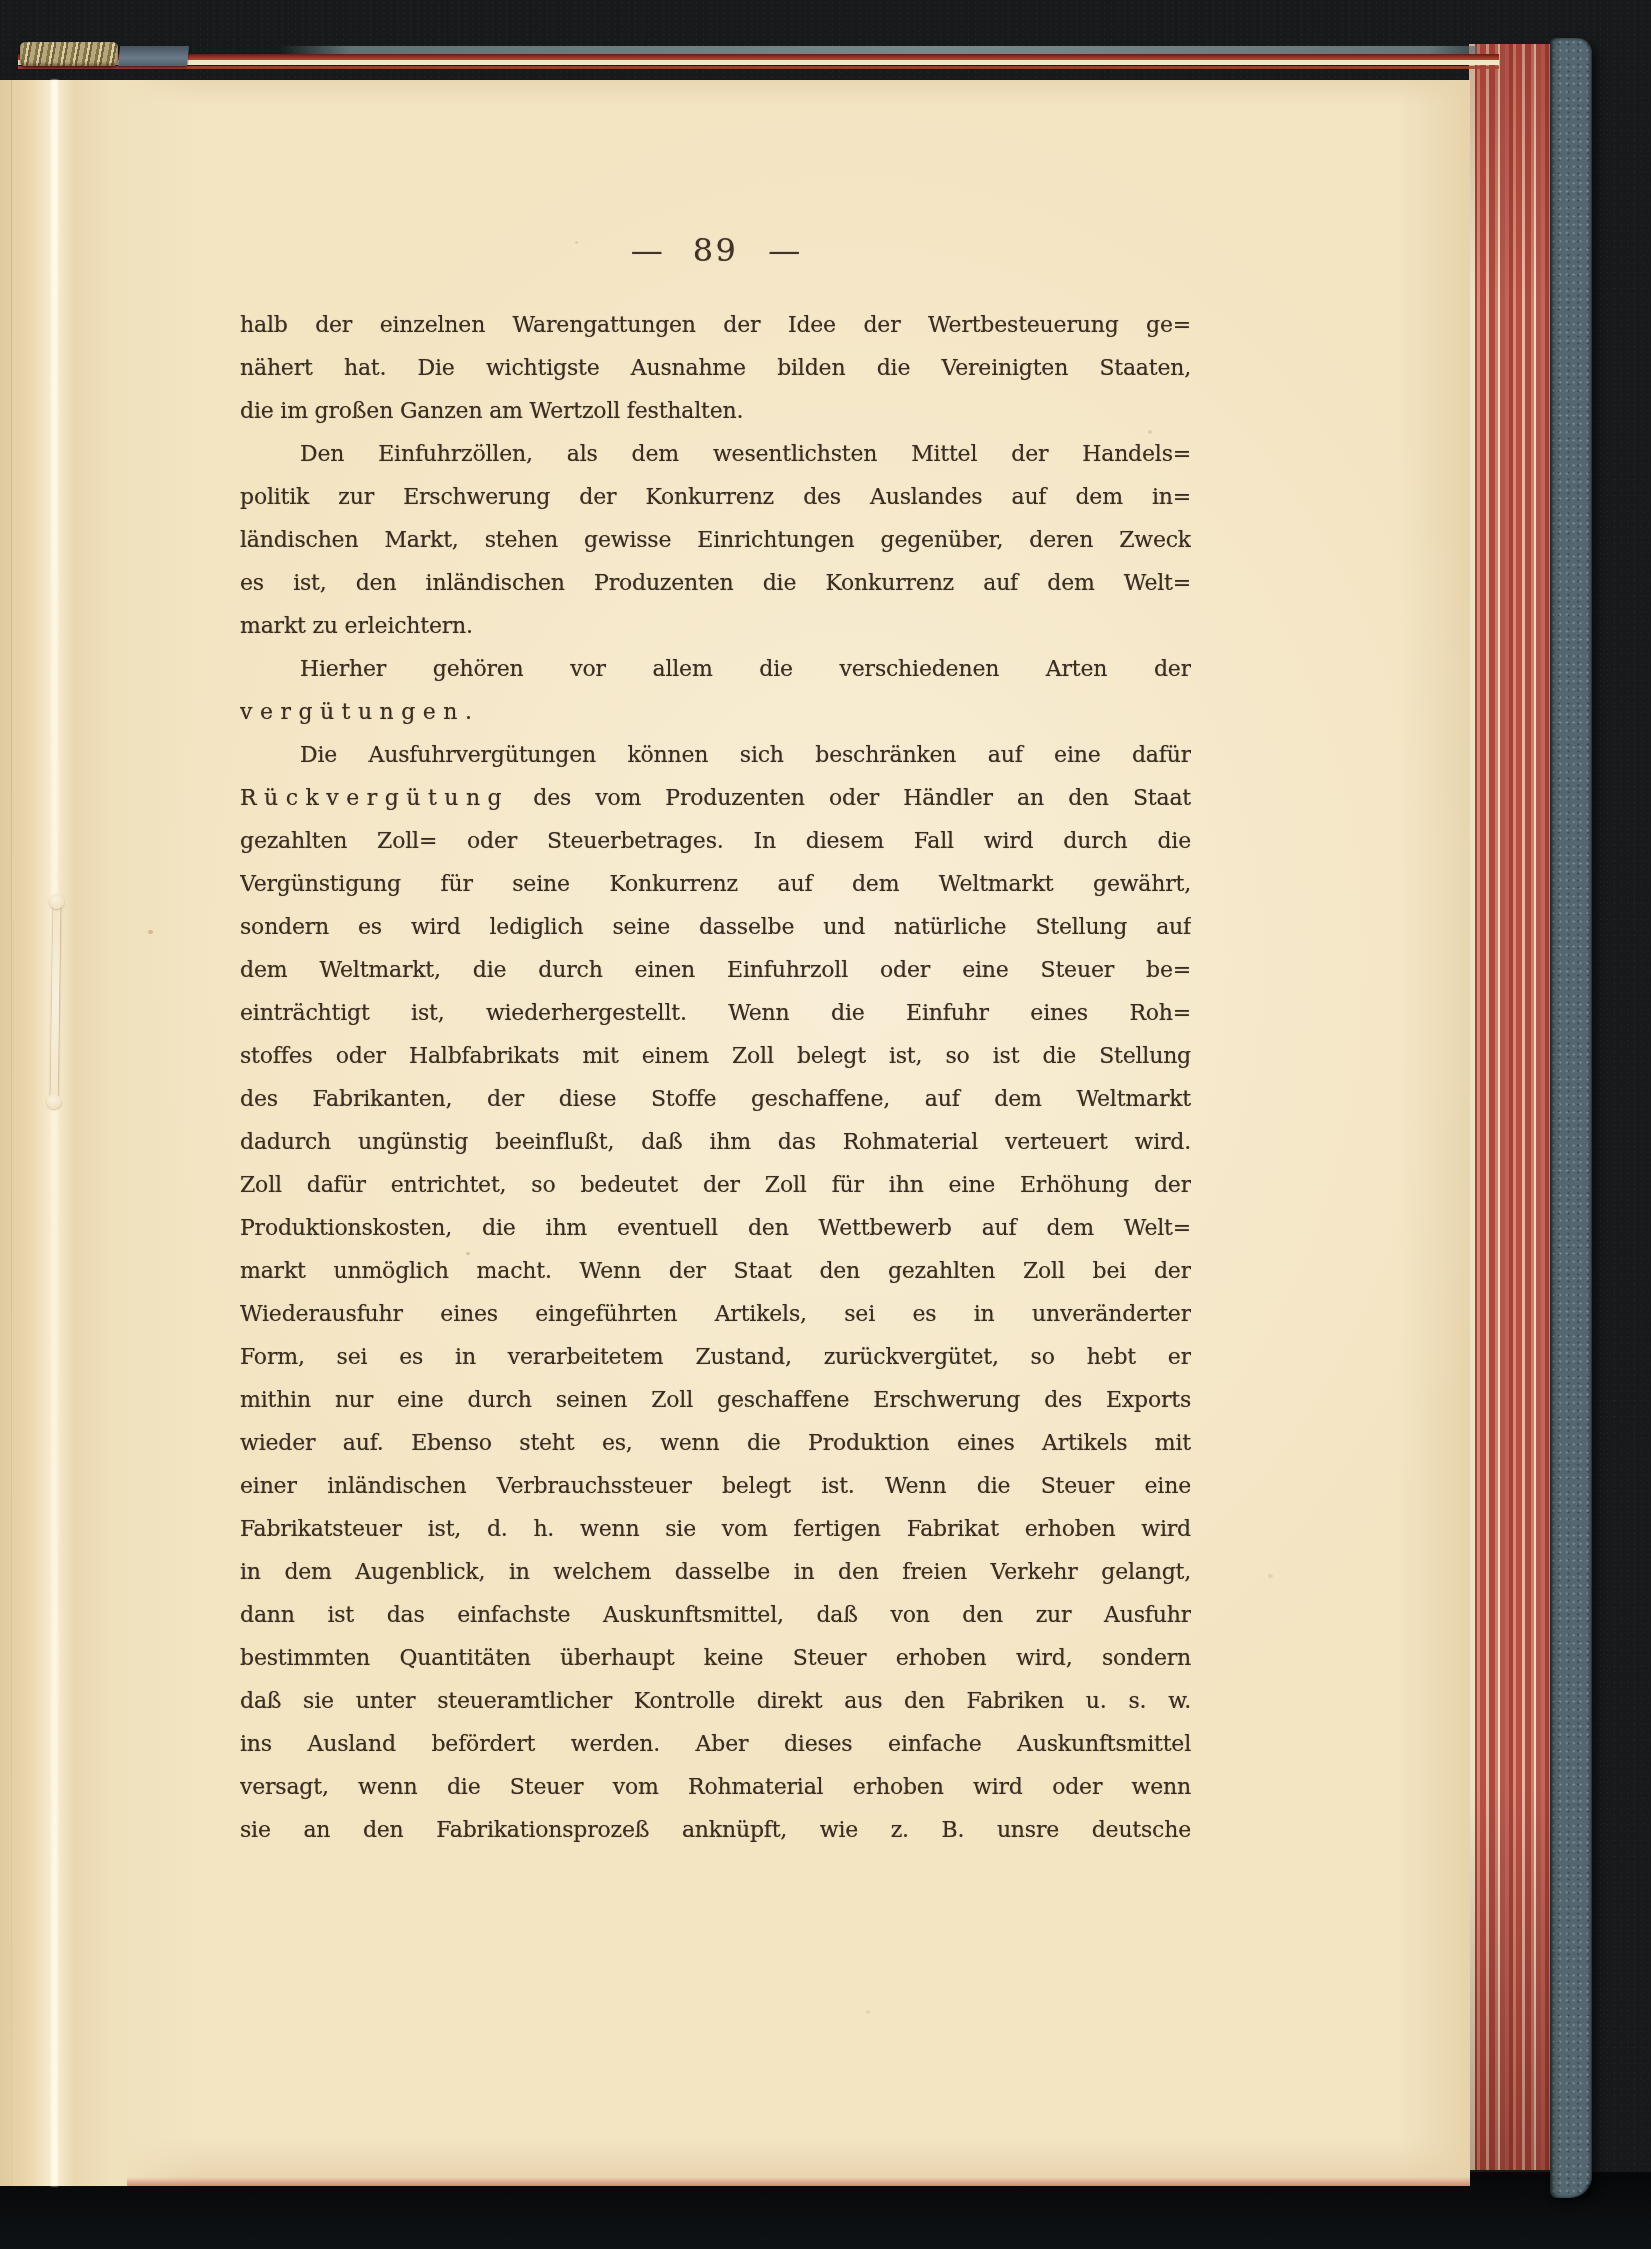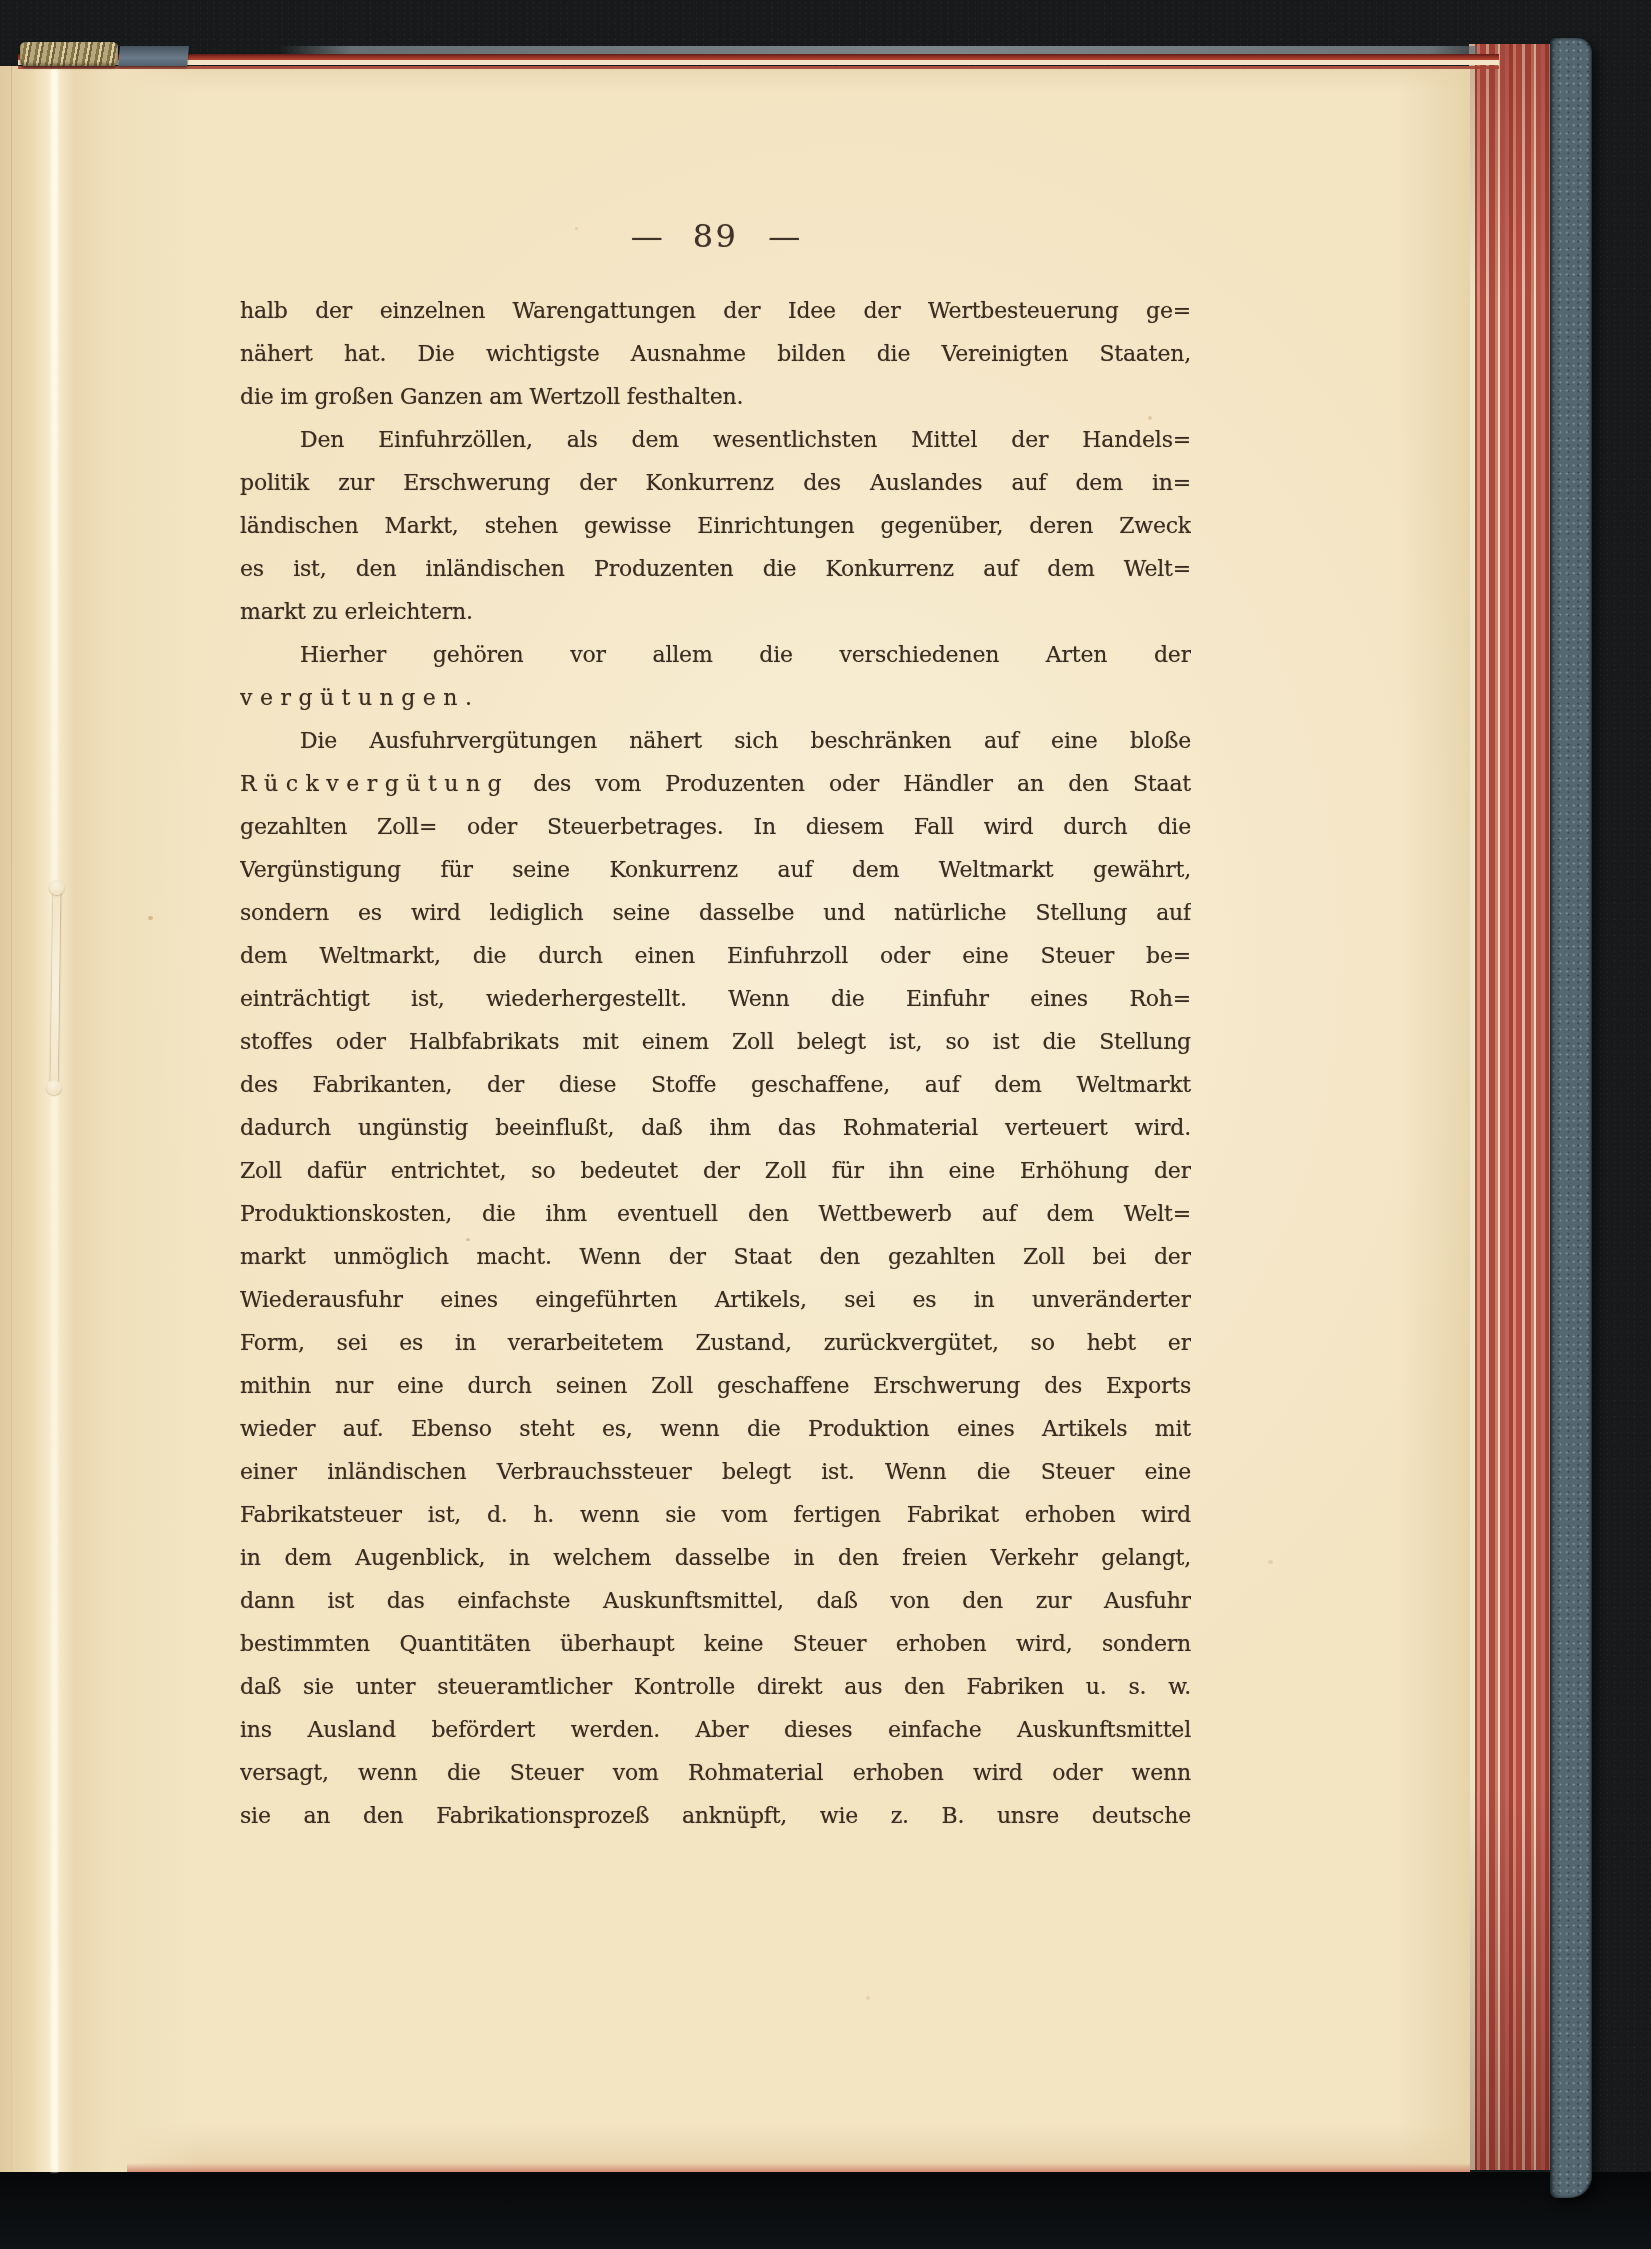--- a/index.html
+++ b/index.html
@@ -41,21 +41,21 @@
       radial-gradient(circle,rgba(175,195,200,.5) 0.8px,transparent 1.3px),
       radial-gradient(circle,rgba(25,35,40,.55) 0.8px,transparent 1.2px);
     background-size:6.8px 8.3px,9.8px 6.8px;background-position:0 0,3.8px 3px;
     border-radius:6px 15px 22.6px 7.5px;
     box-shadow:inset 3.8px 0 5.3px -1.5px rgba(8,14,17,.85),
                inset -2.3px 0 3px -0.8px rgba(10,16,19,.7),
                5.3px 4.5px 9px rgba(0,0,0,.55);
   }
   
   #page{
-    position:absolute;left:0;top:66px;width:1470px;height:2106px;z-index:4;
+    position:absolute;left:0;top:80px;width:1470px;height:2106px;z-index:4;
     background-color:#f3e4c2;
     background-image:
       radial-gradient(ellipse 979px 1205px at 58% 42%,rgba(253,247,231,.55),rgba(253,247,231,0) 72%),
       linear-gradient(270deg,#e6d3ab 0px,rgba(230,211,171,0) 72px),
       linear-gradient(90deg,#dfc99e 0px,#ecd9b2 32px,#f8eed4 54px,#e9d7b0 74px,#f0e1bd 117px,rgba(243,228,194,0) 200px),
       linear-gradient(180deg,rgba(218,192,148,.35) 0px,rgba(218,192,148,0) 25.6px),
       linear-gradient(0deg,rgba(213,183,138,.32) 0 10.5px,rgba(213,183,138,0) 48px);
   }
   
   #page::after{
@@ -153,21 +153,21 @@
         <div class="line">halb der einzelnen Warengattungen der Idee der Wertbesteuerung ge=</div>
         <div class="line">nähert hat. Die wichtigste Ausnahme bilden die Vereinigten Staaten,</div>
         <div class="line para-end">die im großen Ganzen am Wertzoll festhalten.</div>
         <div class="line indent">Den Einfuhrzöllen, als dem wesentlichsten Mittel der Handels=</div>
         <div class="line">politik zur Erschwerung der Konkurrenz des Auslandes auf dem in=</div>
         <div class="line">ländischen Markt, stehen gewisse Einrichtungen gegenüber, deren Zweck</div>
         <div class="line">es ist, den inländischen Produzenten die Konkurrenz auf dem Welt=</div>
         <div class="line para-end">markt zu erleichtern.</div>
         <div class="line indent"><span>Hierher gehören vor allem die verschiedenen Arten der </span></div>
         <div class="line para-end"><span class="sperr">vergütungen.</span></div>
-        <div class="line indent">Die Ausfuhrvergütungen nähert sich beschränken auf eine bloße</div>
+        <div class="line indent">Die Ausfuhrvergütungen können sich beschränken auf eine dafür</div>
         <div class="line"><span class="sperr">Rückvergütung</span><span> des vom Produzenten oder Händler an den Staat</span></div>
         <div class="line">gezahlten Zoll= oder Steuerbetrages. In diesem Fall wird durch die</div>
         <div class="line">Vergünstigung für seine Konkurrenz auf dem Weltmarkt gewährt,</div>
         <div class="line">sondern es wird lediglich seine dasselbe und natürliche Stellung auf</div>
         <div class="line">dem Weltmarkt, die durch einen Einfuhrzoll oder eine Steuer be=</div>
         <div class="line">einträchtigt ist, wiederhergestellt. Wenn die Einfuhr eines Roh=</div>
         <div class="line">stoffes oder Halbfabrikats mit einem Zoll belegt ist, so ist die Stellung</div>
         <div class="line">des Fabrikanten, der diese Stoffe geschaffene, auf dem Weltmarkt</div>
         <div class="line">dadurch ungünstig beeinflußt, daß ihm das Rohmaterial verteuert wird.</div>
         <div class="line">Zoll dafür entrichtet, so bedeutet der Zoll für ihn eine Erhöhung der</div>

